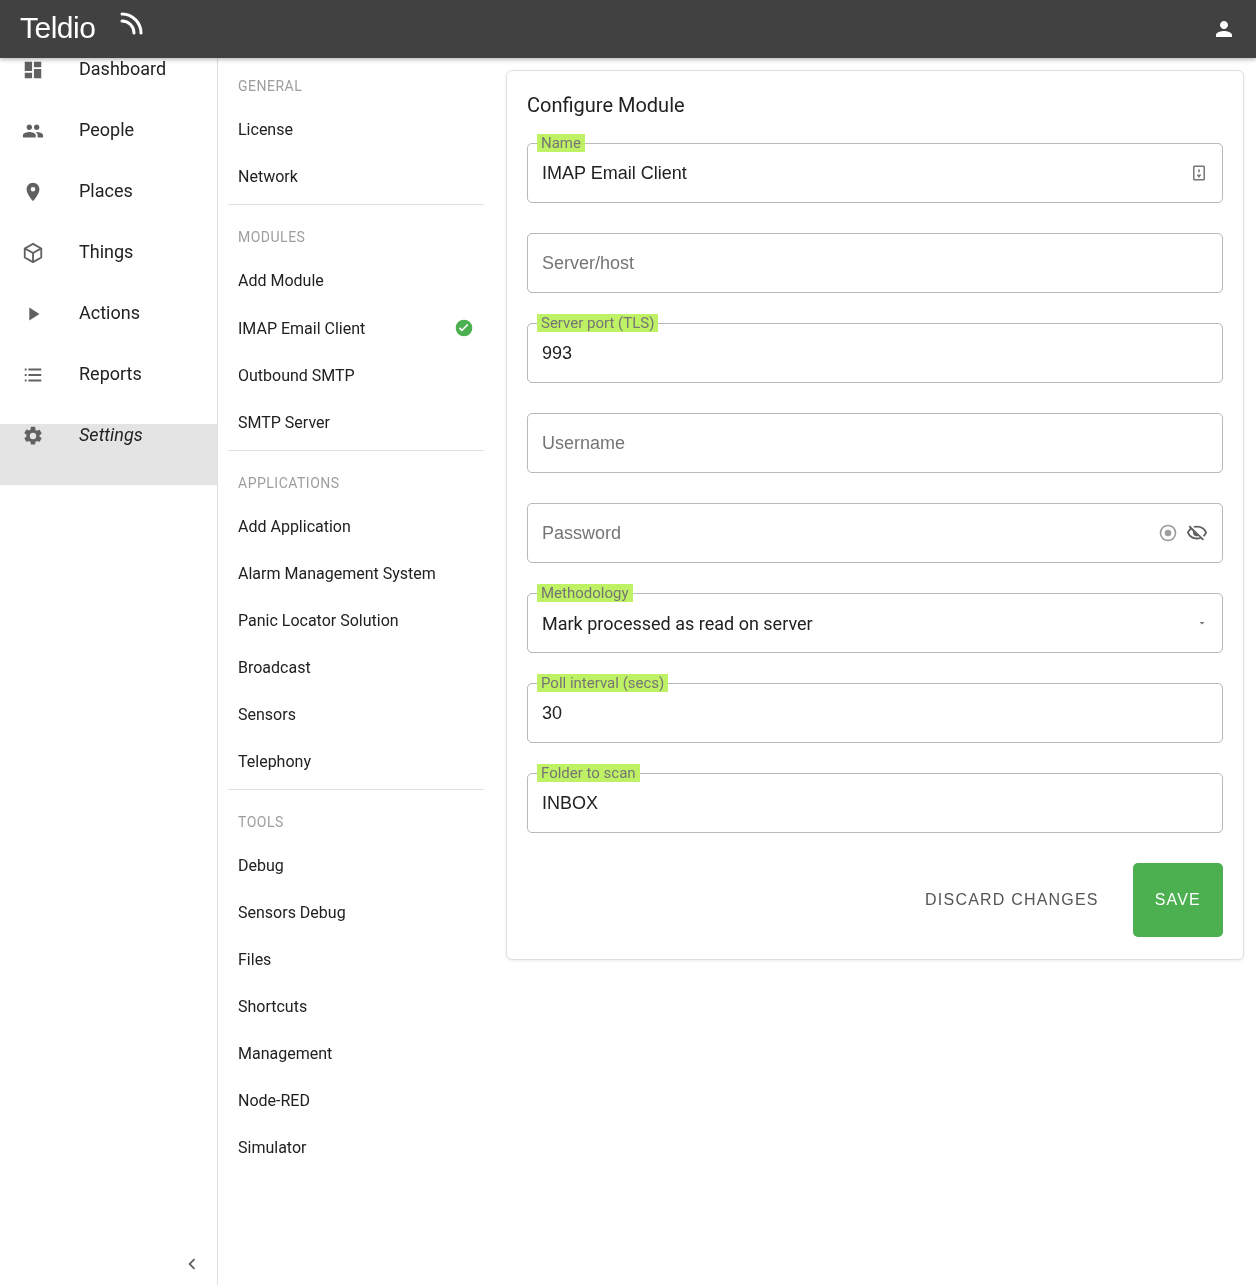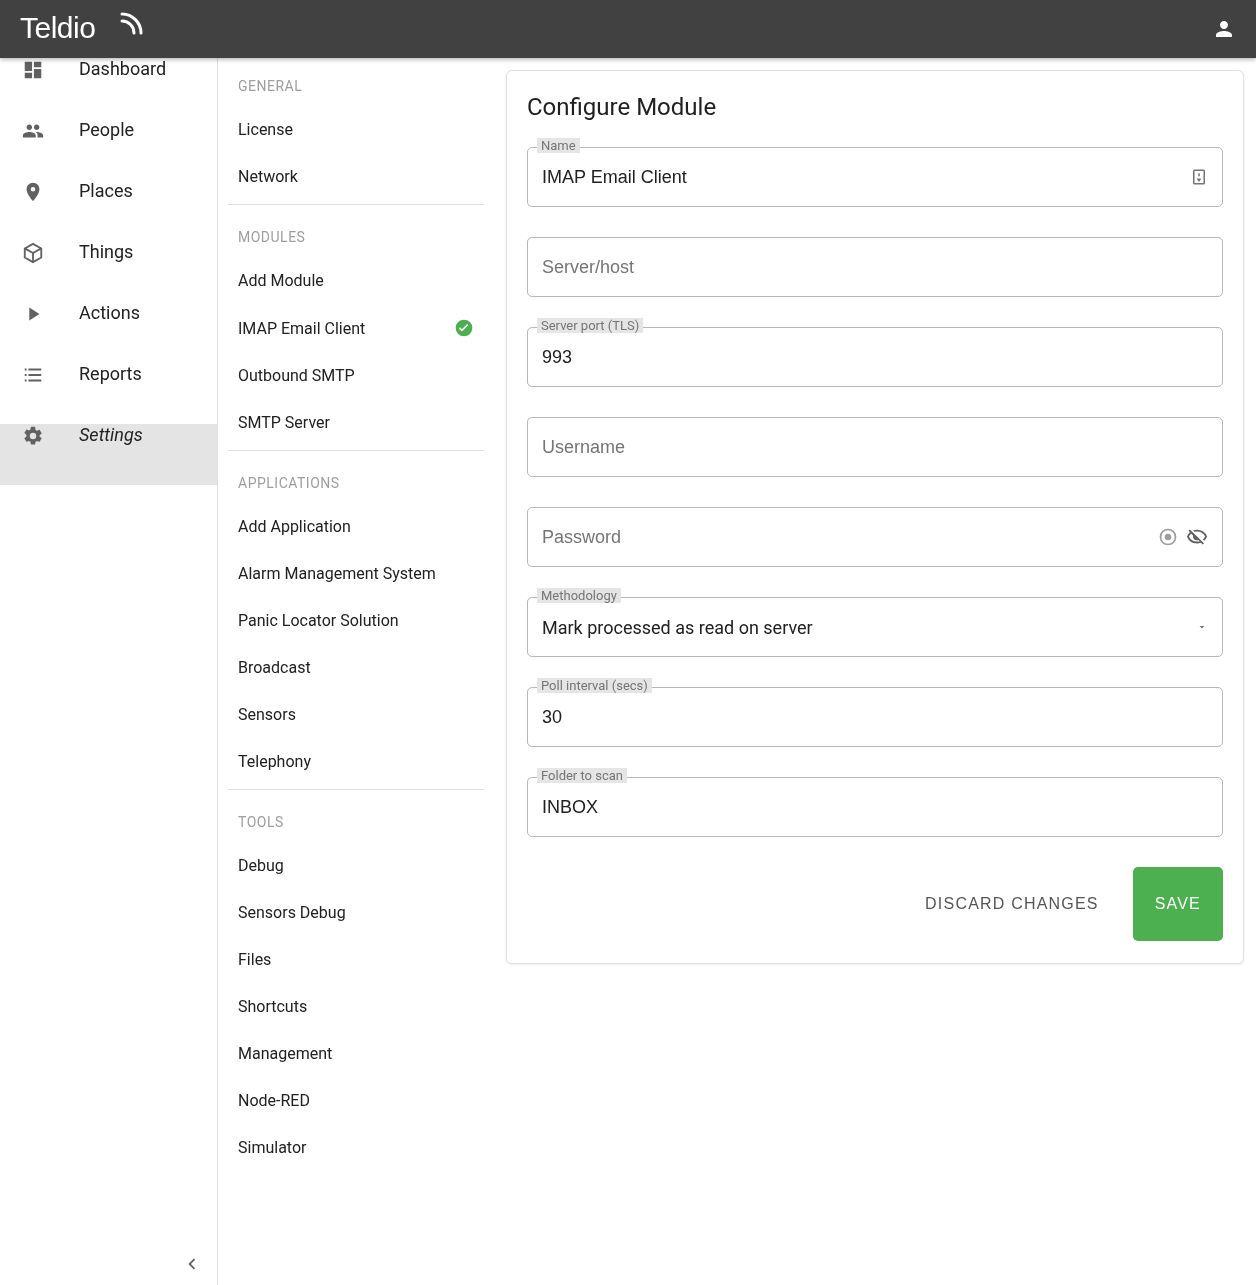--- a/index.html
+++ b/index.html
@@ -25,25 +25,25 @@
 
 .subnav { width: 276px; padding: 0 10px; overflow-y: auto; }
 .subnav-group-header { font-size: 14px; color: #9e9e9e; letter-spacing: 0.5px; padding: 20px 10px 12px 10px; }
 .subnav-item { font-size: 16px; color: #212121; padding: 14px 10px; cursor: pointer; display: flex; align-items: center; justify-content: space-between; }
 .subnav-item .check { width: 20px; height: 20px; }
 .subnav-divider { border: none; border-top: 1px solid #e0e0e0; margin: 4px 0; }
 
 
 .content { flex: 1; padding: 12px; }
 .card { background: #fff; border: 1px solid #e0e0e0; border-radius: 6px; box-shadow: 0 1px 3px rgba(0,0,0,0.08); padding: 22px 20px; }
-.card-title { font-size: 24px; color: #212121; margin-bottom: 26px; font-weight: 400; }
+.card-title { font-size: 20px; color: #212121; margin-bottom: 26px; font-weight: 400; }
 
 
 .field { position: relative; margin-bottom: 30px; }
-.field .label { position: absolute; top: -9px; left: 10px; background: #e5e5e5; padding: 0 4px; font-size: 13px; color: #757575; z-index: 1;}
+.field .label { position: absolute; top: -9px; left: 10px; background: #bef264; padding: 0 4px; font-size: 15px; color: #757575; z-index: 1;}
 .field .control { border: 1px solid rgba(0,0,0,0.28); border-radius: 5px; height: 60px; display: flex; align-items: center; padding: 0 14px; position: relative;}
 .field input, .field .select-value { border: none; outline: none; width: 100%; height: 100%; font-size: 18px; color: #212121; background: transparent; }
 .field input::placeholder { color: #757575; }
 .field.no-label .control { height: 60px; justify-content: flex-end; }
 .field.no-label input { font-size: 18px;}
 .field.no-label input::placeholder { font-size: 18px; color: #757575;}
 .field .trail-icons { display: flex; align-items: center; gap: 8px; color: #616161; }
 .select-value { display: flex; align-items: center; }
 .select-caret { color: #757575; }
 

